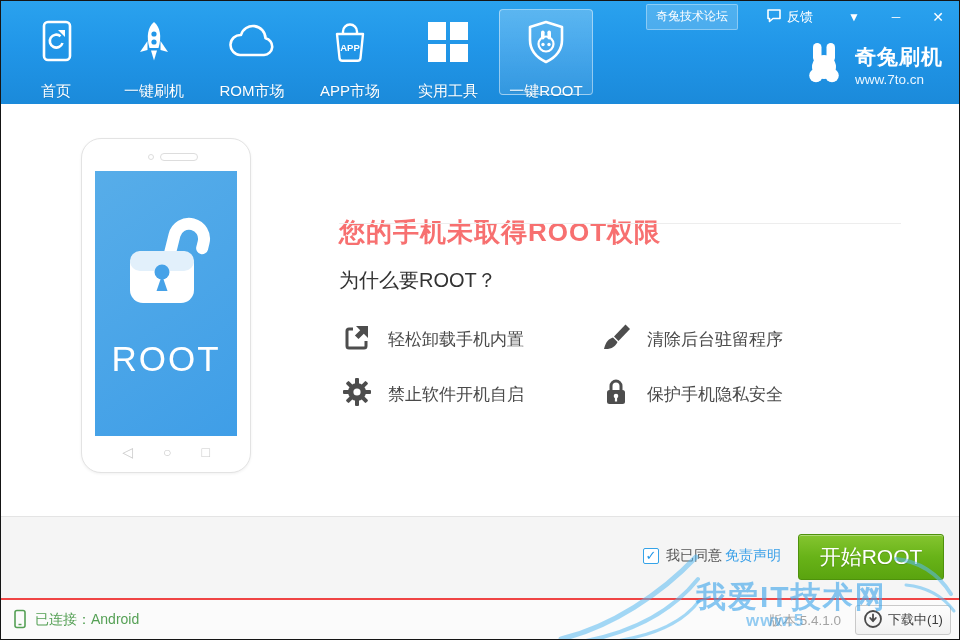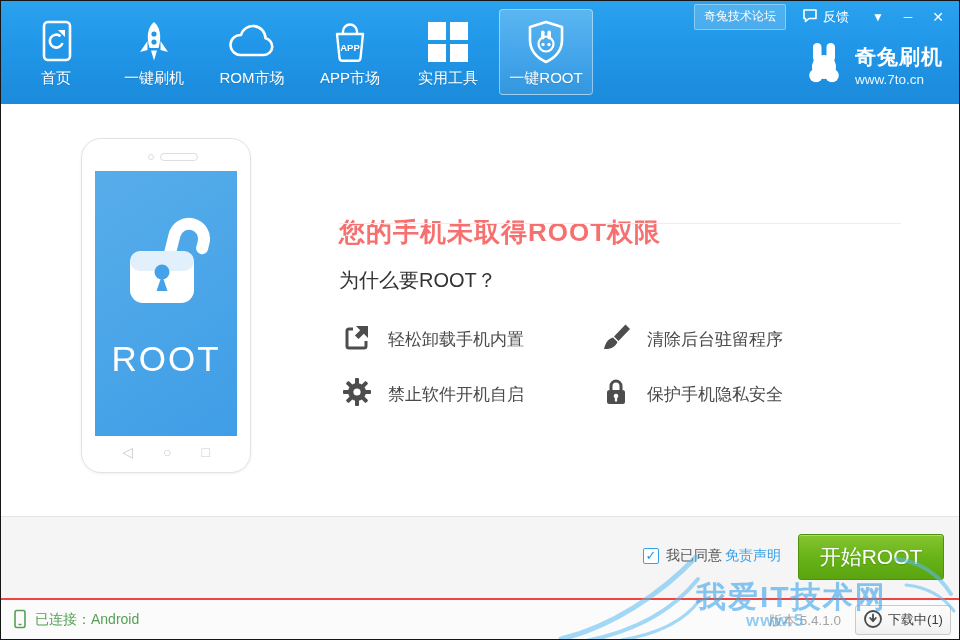--- a/index.html
+++ b/index.html
@@ -5,29 +5,29 @@
   * { margin:0; padding:0; box-sizing:border-box; }
   html,body { width:960px; height:640px; font-family:"Liberation Sans","DejaVu Sans",sans-serif; }
   .window { position:relative; width:960px; height:640px; border:1px solid #151515; overflow:hidden; background:#fff; }
 
   
   .header { position:absolute; left:0; top:0; width:958px; height:103px;
     background:linear-gradient(180deg,#2aa2ee 0%,#2196e8 45%,#1b8ada 100%); }
   .nav { position:absolute; left:6px; top:0; height:103px; display:flex; }
   .tab { width:98px; height:103px; display:flex; flex-direction:column; align-items:center; justify-content:flex-start; padding-top:16px; cursor:pointer; position:relative; }
   .tab .ficon { height:50px; display:flex; align-items:center; justify-content:center; }
-  .tab .tlabel { color:#fff; font-size:15px; margin-top:2px; text-shadow:0 1px 1px rgba(0,0,0,.12); }
+  .tab .tlabel { color:#fff; font-size:15px; margin-top:15px; text-shadow:0 1px 1px rgba(0,0,0,.12); }
   .tab.active::before { content:""; position:absolute; left:2px; right:2px; top:8px; bottom:9px;
     background:linear-gradient(180deg,rgba(255,255,255,.24),rgba(255,255,255,.10));
     border:1px solid rgba(255,255,255,.45); border-radius:4px; }
   .tab > * { position:relative; }
   .gridicon { width:40px; height:40px; display:grid; grid-template-columns:18px 18px; grid-template-rows:18px 18px; gap:4px; }
   .gridicon div { background:#fff; }
 
-  .winctrl { position:absolute; top:3px; right:6px; display:flex; align-items:center; gap:0; color:#fff; }
+  .winctrl { position:absolute; top:3px; right:6px; display:flex; align-items:center; gap:12px; color:#fff; }
   .forum-btn { font-size:12px; padding:3px 9px 4px; background:rgba(255,255,255,.18); border:1px solid rgba(255,255,255,.35); border-radius:2px; cursor:pointer; }
   .fb-btn { display:flex; align-items:center; gap:5px; font-size:13px; margin:0 14px 0 16px; cursor:pointer; }
   .wbtn { width:30px; text-align:center; font-size:12px; cursor:pointer; padding:2px 0; }
   .wbtn.close { font-size:14px; font-weight:bold; }
 
   .brand { position:absolute; right:16px; top:40px; display:flex; align-items:center; gap:9px; }
   .brand-text .bname { color:#fff; font-size:21px; font-weight:bold; letter-spacing:1px; }
   .brand-text .burl { color:#eaf6ff; font-size:13.5px; margin-top:1px; }
 
   

